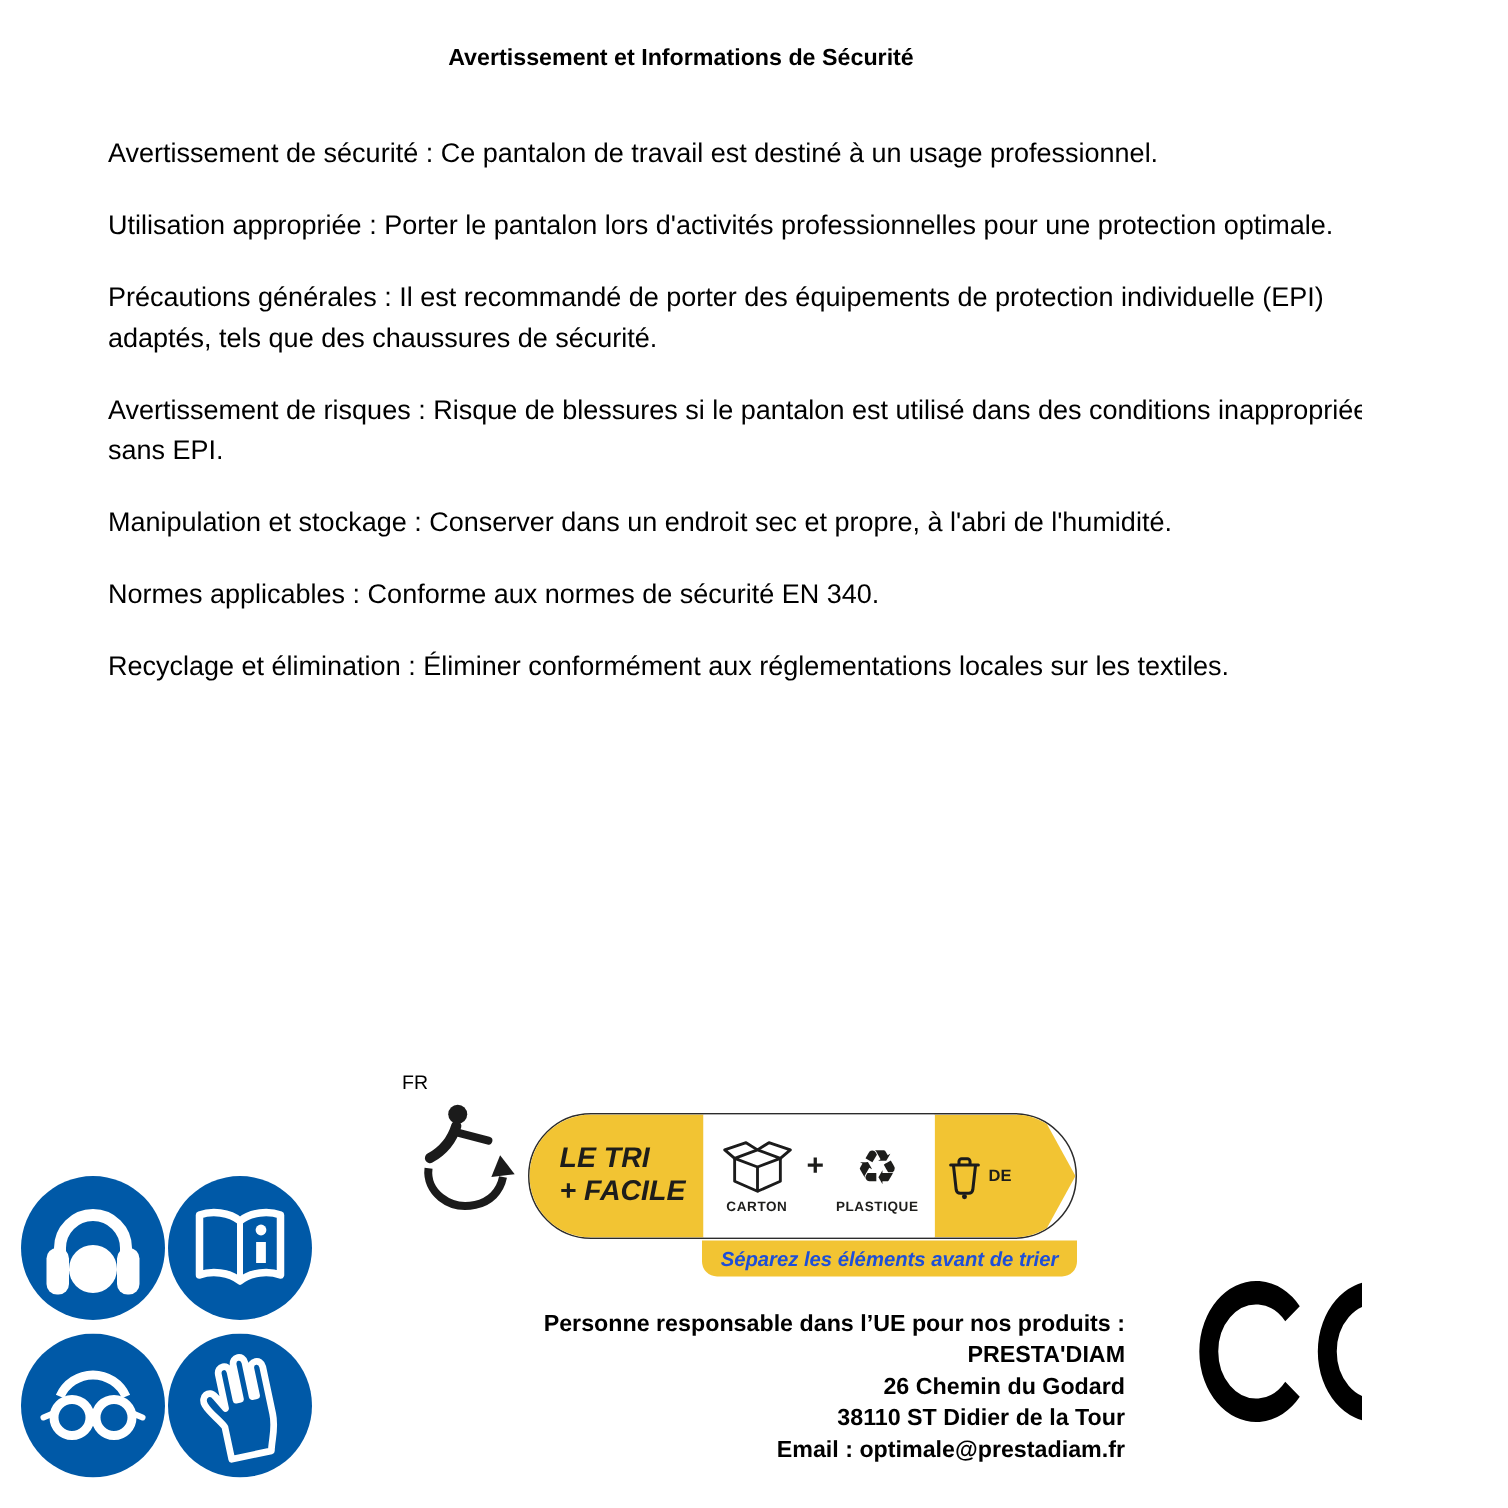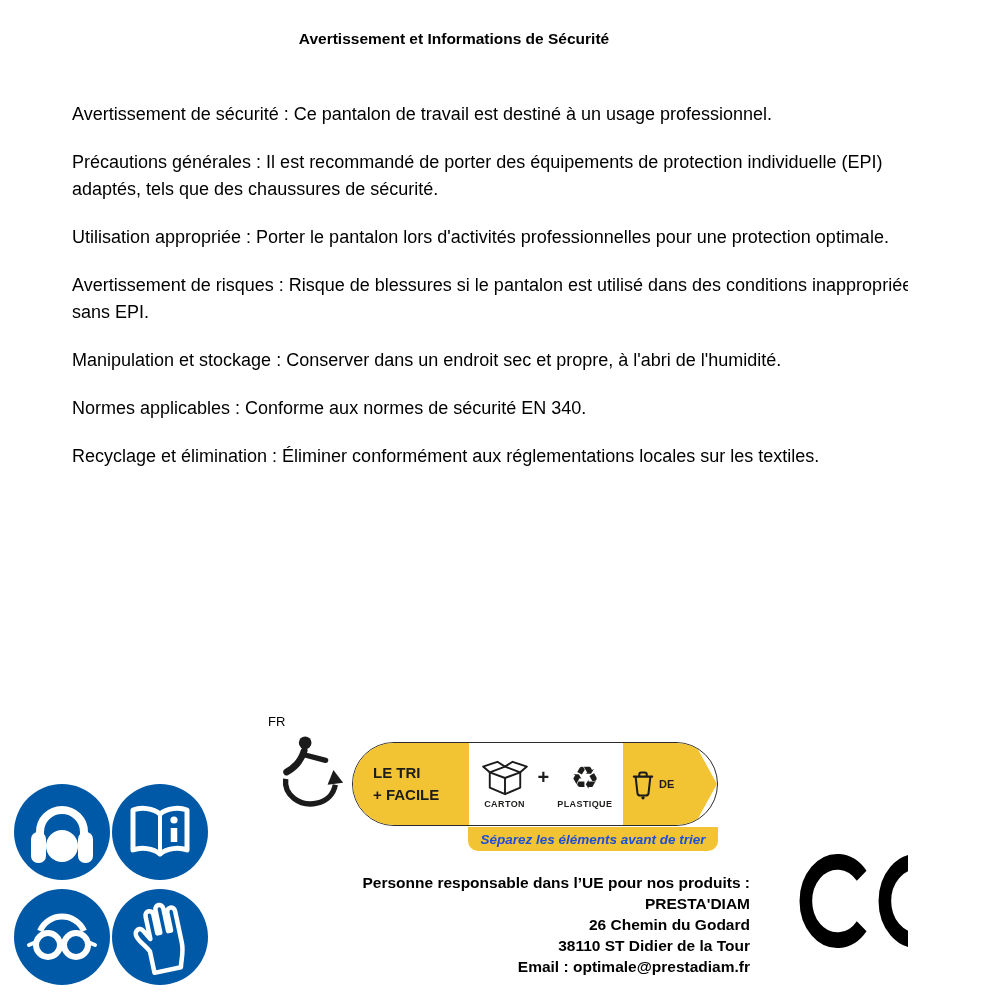--- a/index.html
+++ b/index.html
@@ -5,38 +5,38 @@
   * { margin:0; padding:0; box-sizing:border-box; }
   html, body { background:#ffffff; }
   body { font-family:"Liberation Sans","DejaVu Sans",sans-serif; color:#000; }
   .page { position:relative; width:908px; height:1005px; background:#fff; overflow:hidden; }
 
   .title { position:absolute; top:30px; left:0; width:100%; text-align:center;
            font-size:15.5px; font-weight:bold; }
 
   .body-text { position:absolute; top:85px; left:72px; width:880px;
                font-size:18px; line-height:27px; }
-  .body-text p { margin:16px 0 21px 0; }
+  .body-text p { margin:4px 0 21px 0; }
 
   
   .ppe-icons { position:absolute; left:14px; top:784px;
                display:grid; grid-template-columns:96px 96px;
                column-gap:2px; row-gap:9px; }
   .ppe-icons svg { display:block; }
 
   
   .fr-code { position:absolute; left:268px; top:714px; font-size:13px; font-weight:normal; }
   .triman  { position:absolute; left:274px; top:734px; width:74px; height:80px; }
 
   .tri-pill { position:absolute; left:352px; top:742px; width:366px; height:84px;
               background:#fff; border:1.5px solid #2b2b2b; border-radius:42px;
               display:flex; align-items:stretch; overflow:hidden; }
   .tri-left { width:116px; background:#F2C433; color:#1d1d1b;
               display:flex; flex-direction:column; justify-content:center;
-              padding-left:20px; font-weight:bold; font-size:15px; line-height:22px; }
+              padding-left:20px; font-weight:bold; font-size:19px; line-height:22px;font-style:italic; }
   .tri-mid  { flex:1; background:#fff; display:flex; align-items:center;
               justify-content:center; gap:7px; }
   .material { display:flex; flex-direction:column; align-items:center; gap:2px; }
   .mat-icon-box { height:38px; display:flex; align-items:center; justify-content:center; }
   .mat-label { font-size:9px; font-weight:bold; letter-spacing:0.4px; color:#1d1d1b; }
   .mid-plus  { font-size:20px; font-weight:bold; color:#1d1d1b; margin:0 1px 14px; }
   .recycle-glyph { font-family:"DejaVu Sans",sans-serif; font-size:32px; line-height:36px; color:#1d1d1b; }
   .tri-bin  { width:94px; background:#F2C433;
               clip-path:polygon(0 0,76% 0,100% 50%,76% 100%,0 100%);
               display:flex; align-items:center; gap:4px; padding-left:8px; }
@@ -54,22 +54,22 @@
 </style>
 </head>
 <body>
 
 <div class="page">
 
   <h1 class="title">Avertissement et Informations de Sécurité</h1>
 
   <div class="body-text">
     <p>Avertissement de sécurité : Ce pantalon de travail est destiné à un usage professionnel.</p>
+    <p>Utilisation appropriée : Porter le pantalon lors d'activités professionnelles pour une protection optimale.</p>
     <p>Précautions générales : Il est recommandé de porter des équipements de protection individuelle (EPI) adaptés, tels que des chaussures de sécurité.</p>
-    <p>Utilisation appropriée : Porter le pantalon lors d'activités professionnelles pour une protection optimale.</p>
     <p>Avertissement de risques : Risque de blessures si le pantalon est utilisé dans des conditions inappropriées ou sans EPI.</p>
     <p>Manipulation et stockage : Conserver dans un endroit sec et propre, à l'abri de l'humidité.</p>
     <p>Normes applicables : Conforme aux normes de sécurité EN 340.</p>
     <p>Recyclage et élimination : Éliminer conformément aux réglementations locales sur les textiles.</p>
   </div>
 
   <div class="ppe-icons">
     <svg width="96" height="96" viewBox="0 0 96 96">
       <circle cx="48" cy="48" r="48" fill="#0059A7"></circle>
       <path d="M26 60 V48 a22 22 0 0 1 44 0 V60" fill="none" stroke="#fff" stroke-width="8"></path>

